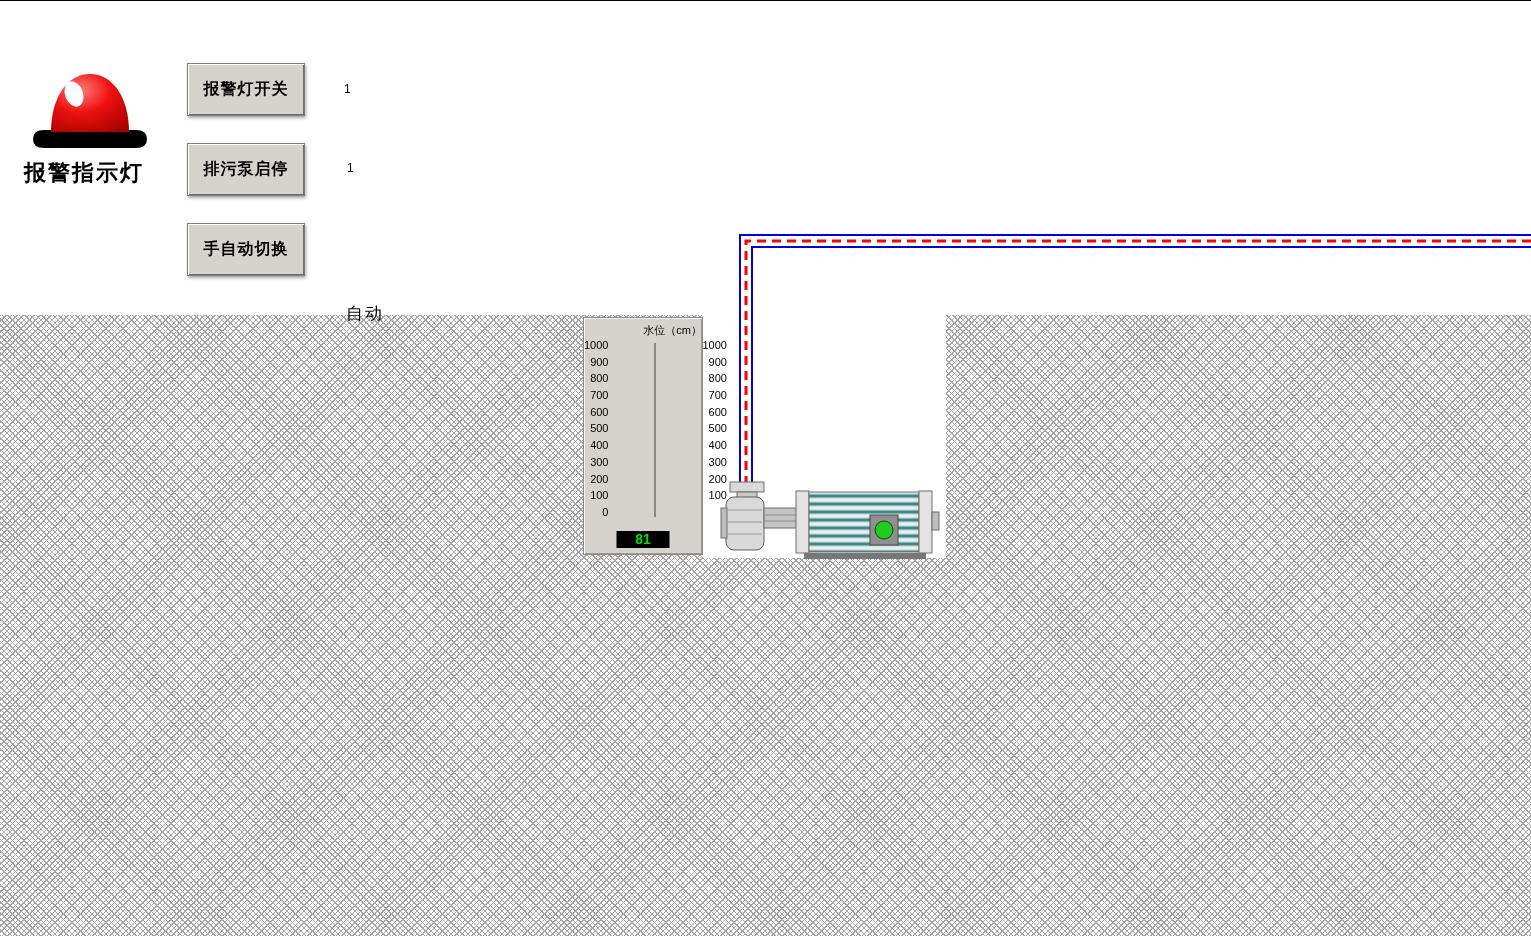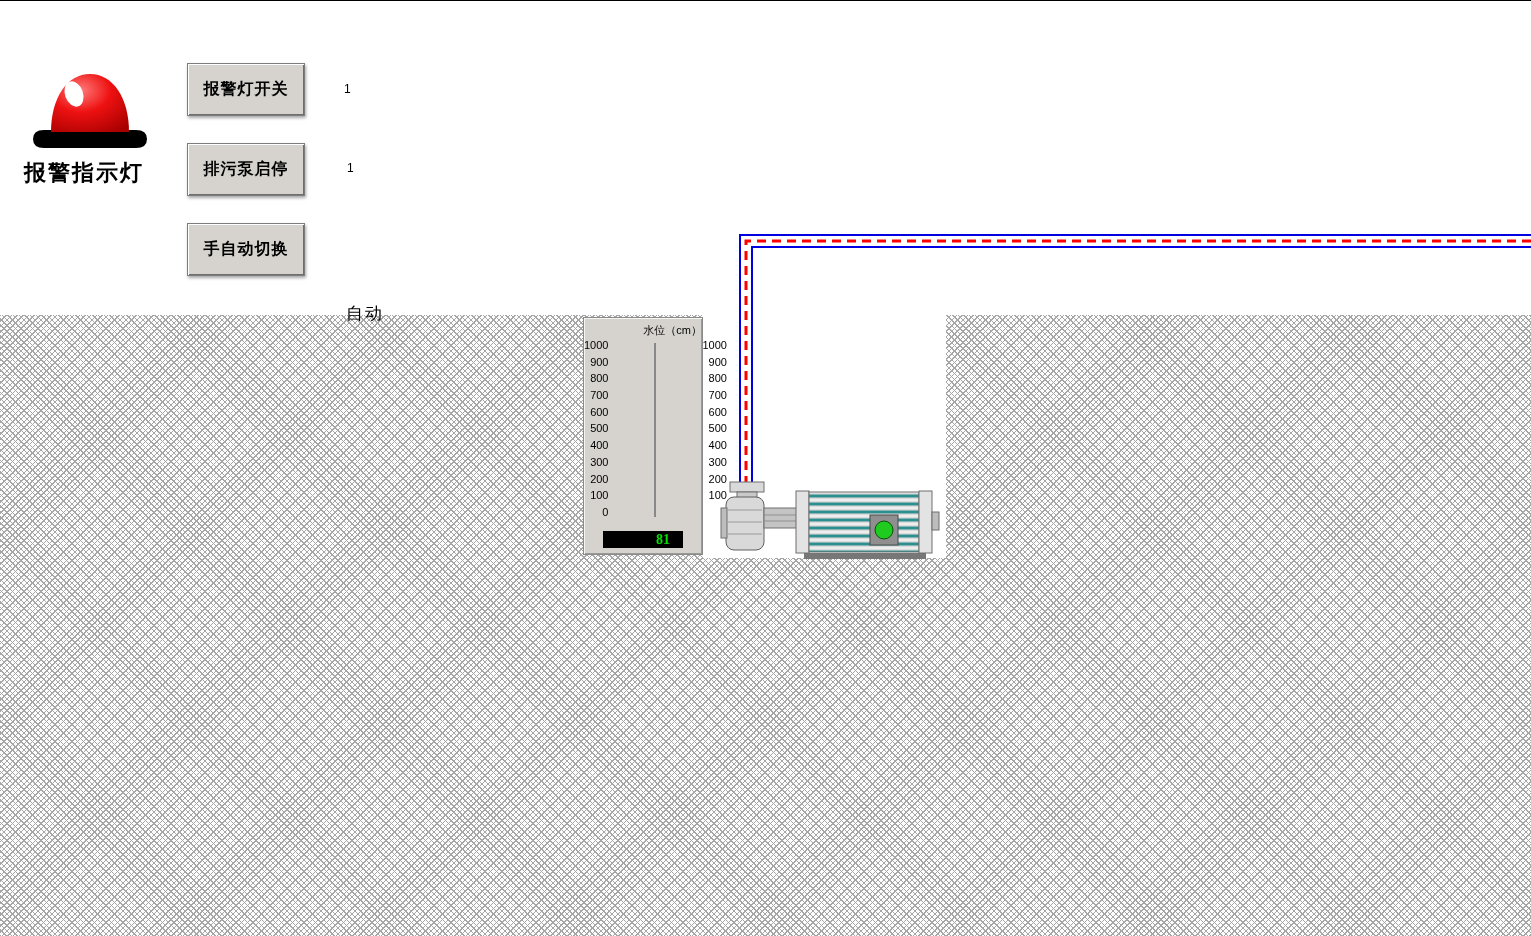--- a/index.html
+++ b/index.html
@@ -38,23 +38,23 @@
     box-shadow:inset 1px 1px 0 #f5f5f2,inset -1px -1px 0 #9a9a96;}
   .gauge-title{text-align:right;font-size:11px;margin-top:5px;}
   .gauge-scale{display:flex;justify-content:space-between;height:178px;margin-top:2px;gap:40px;}
   .ticks{display:flex;flex-direction:column;justify-content:space-between;
          font-size:11px;line-height:11px;width:30px;text-align:right;}
   .ticks.left{padding-right:4px;}
   .ticks.right{padding-left:4px;}
   .track{width:18px;height:172px;background:#000;border:1px solid #888;margin:3px 2px 0;position:relative;}
   .level-fill{position:absolute;left:2px;right:2px;bottom:2px;height:13px;background:#ff1010;}
   .level-marker{position:absolute;left:2px;right:2px;bottom:17px;height:3px;background:#00cc00;}
-  .lcd{position:absolute;left:50%;transform:translateX(-50%);bottom:6px;width:40px;height:17px;
-       background:#000;color:#00e000;font-family:Liberation Serif, serif;
-       font-size:14px;font-weight:bold;text-align:center;line-height:17px;padding-left:40px;}
+  .lcd{position:absolute;left:50%;transform:translateX(-50%);bottom:6px;width:53px;height:17px;
+       background:#000;color:#00e000;font-family:Liberation Sans, sans-serif;
+       font-size:14px;font-weight:bold;text-align:center;line-height:17px;}
 
   
   .pump-svg{position:absolute;left:720px;top:477px;width:220px;height:84px;}
 </style>
 </head>
 <body>
 
 <div class="screen">
   <div class="topline"></div>
 

